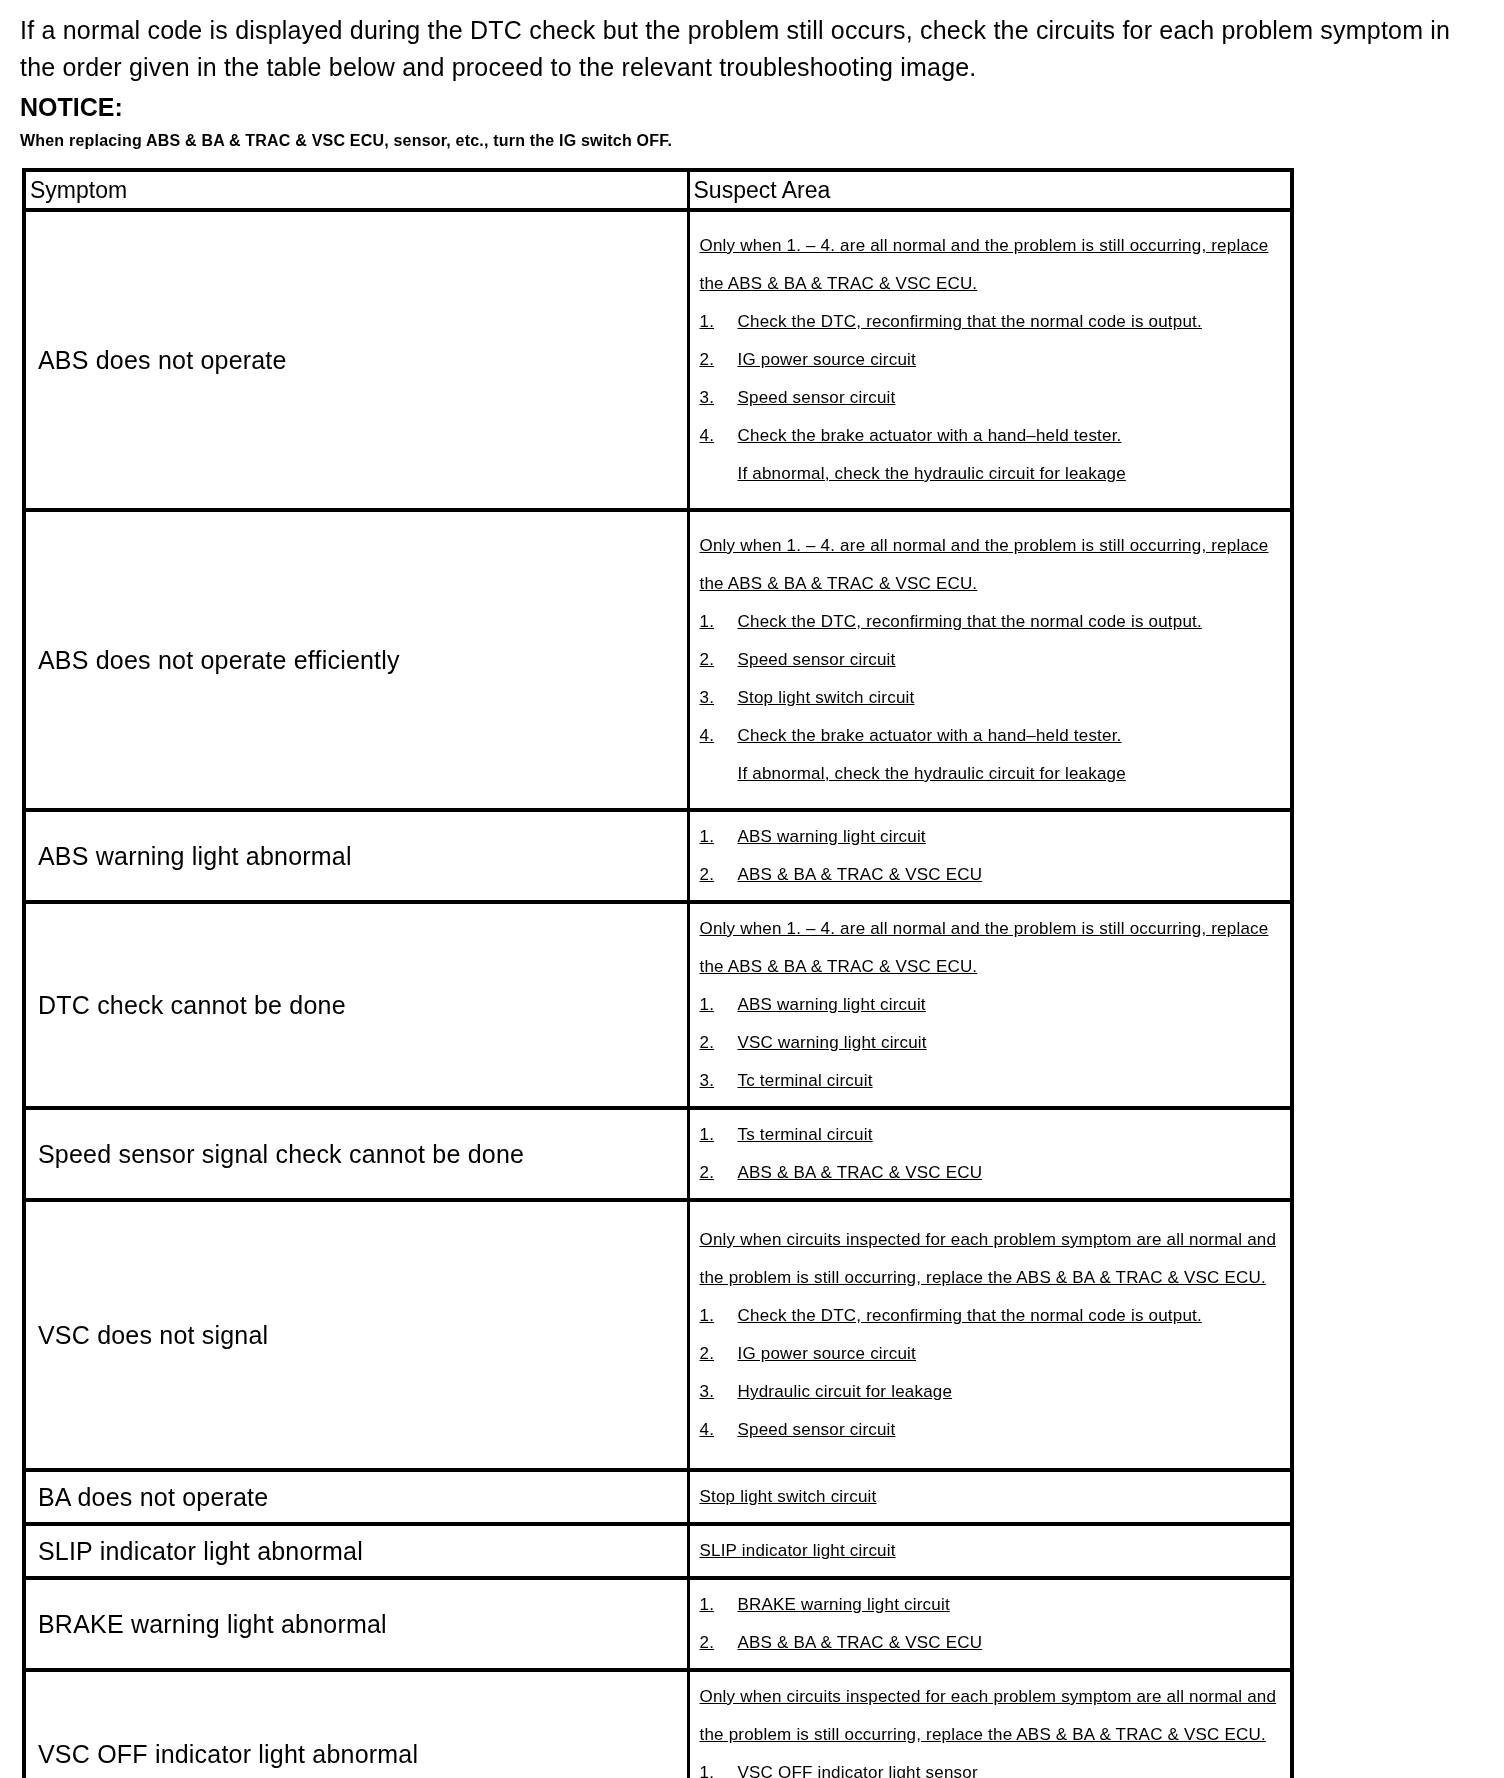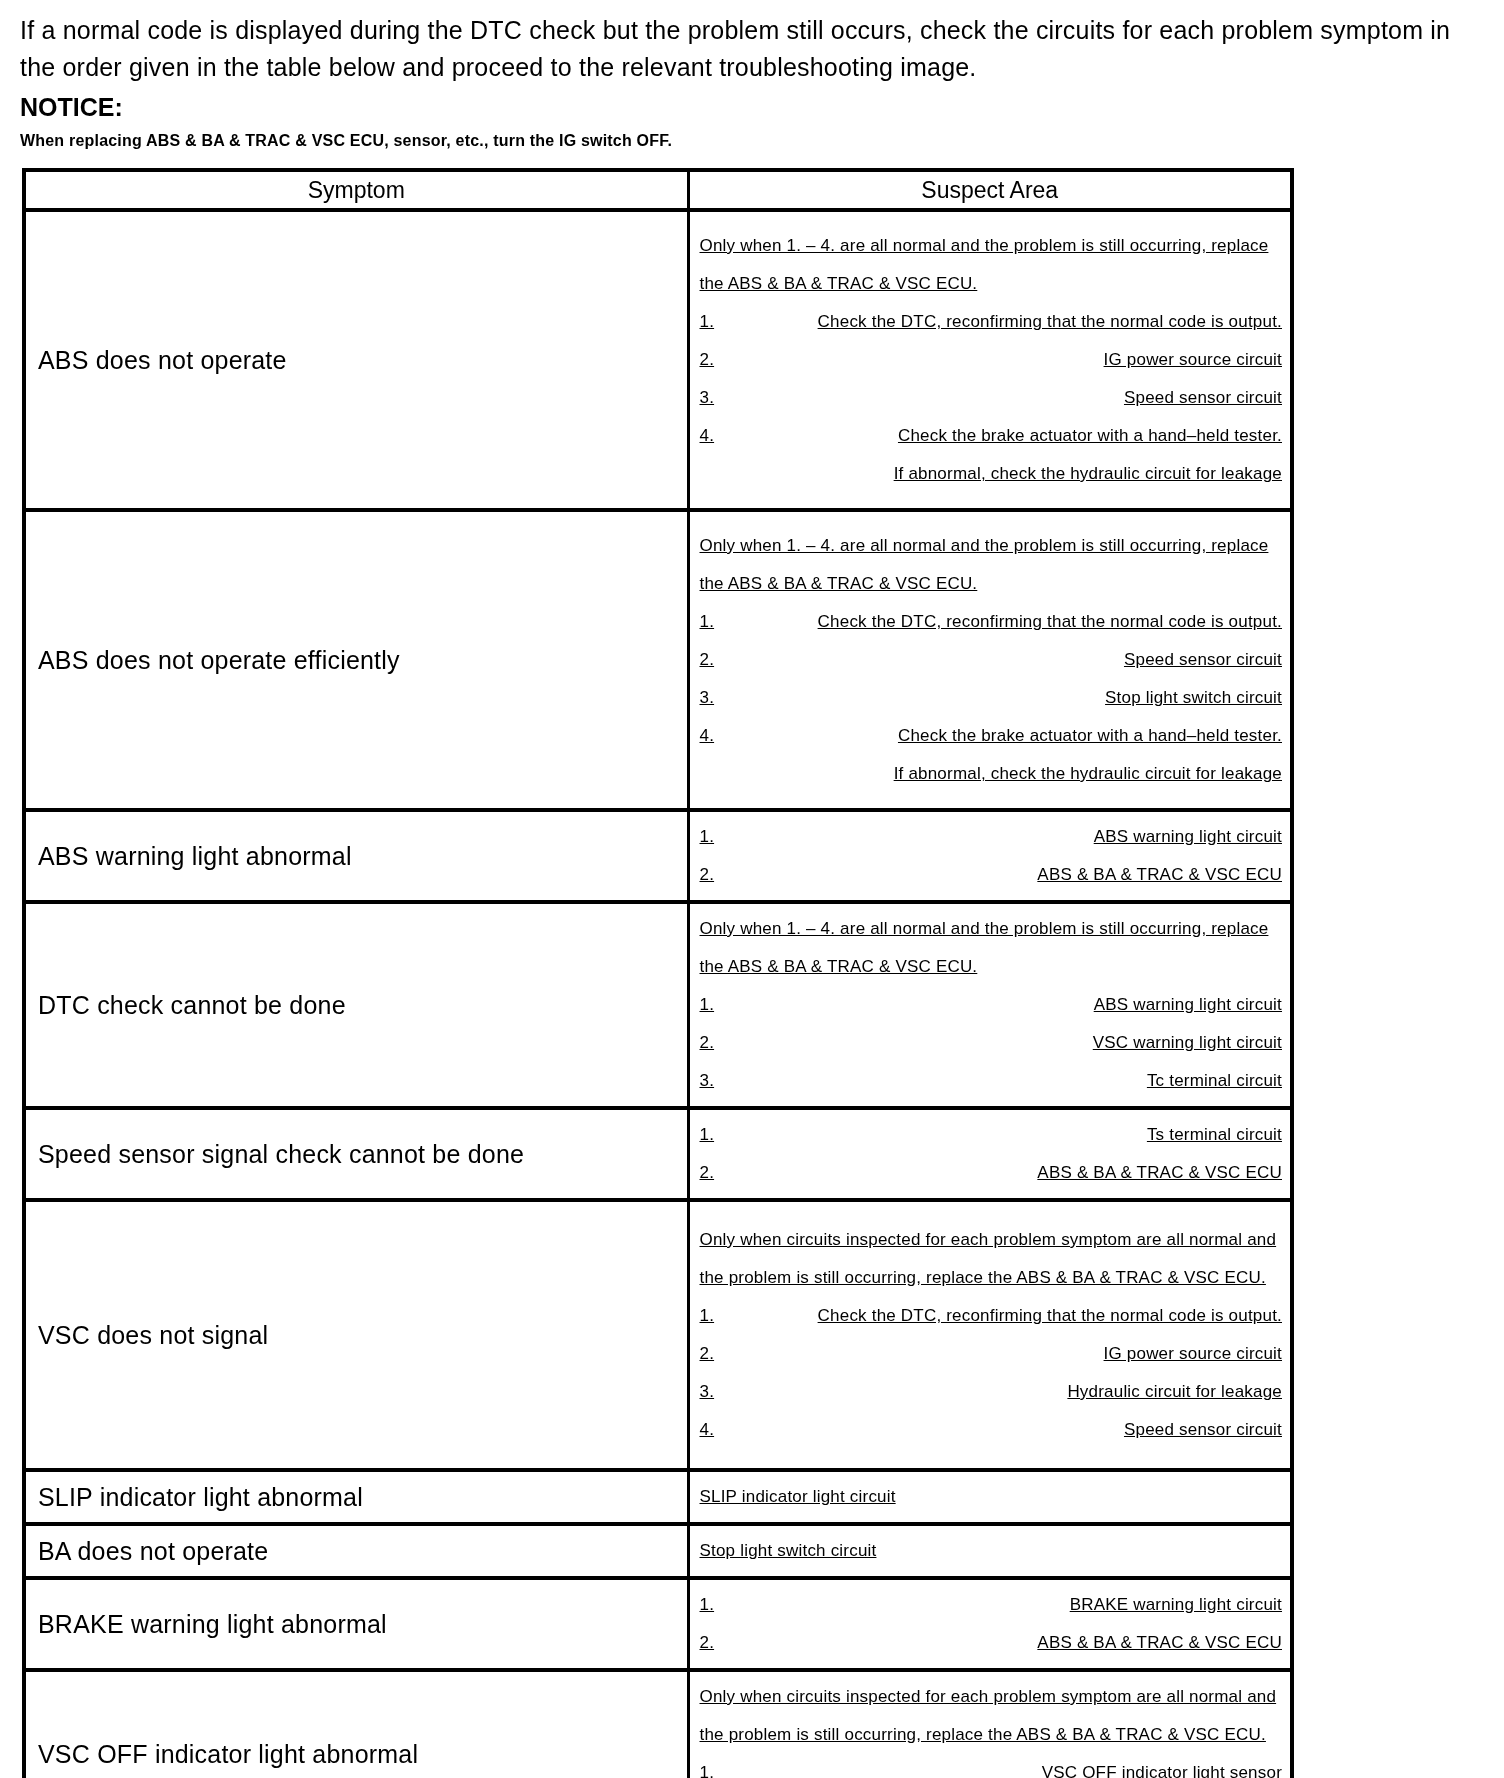--- a/index.html
+++ b/index.html
@@ -48,21 +48,21 @@
     border-top-width: 4px;
     border-bottom-width: 4px;
     box-sizing: border-box;
   }
   .symptom-table col.col-symptom { width: 664px; }
   .symptom-table col.col-suspect { width: 604px; }
   .symptom-table th {
     font-weight: normal;
     font-size: 23px;
     height: 40px;
-    text-align: center;
+    text-align: left;
     vertical-align: middle;
     padding: 2px 4px;
   }
   td.symptom-cell {
     vertical-align: middle;
     padding: 4px 10px 4px 12px;
     font-size: 25px;
     letter-spacing: 0.2px;
   }
   td.suspect-cell {
@@ -80,21 +80,20 @@
     display: flex;
     align-items: flex-start;
   }
   .item-number {
     width: 38px;
     flex: 0 0 38px;
   }
   .item-text {
     white-space: pre-line;
     flex: 1 1 auto;
-    text-align: right;
   }
 </style>
 </head>
 <body>
 
 <main class="page">
   <div class="intro-paragraph">If a normal code is displayed during the DTC check but the problem still occurs, check the circuits for each problem symptom in the order given in the table below and proceed to the relevant troubleshooting image.</div>
   <div class="notice-label">NOTICE:</div>
   <div class="notice-text">When replacing ABS &amp; BA &amp; TRAC &amp; VSC ECU, sensor, etc., turn the IG switch OFF.</div>
 
@@ -228,33 +227,33 @@
               <span class="item-number">3.</span>
               <div class="item-text">Hydraulic circuit for leakage</div>
             </div>
             <div class="suspect-item">
               <span class="item-number">4.</span>
               <div class="item-text">Speed sensor circuit</div>
             </div>
           </td>
         </tr>
         <tr>
+          <td class="symptom-cell" style="height: 40px;">
+            <div>BA does not operate</div>
+          </td>
+          <td class="suspect-cell">
+            <div class="suspect-paragraph">Stop light switch circuit</div>
+          </td>
+        </tr>
+        <tr>
           <td class="symptom-cell" style="height: 42px;">
             <div>SLIP indicator light abnormal</div>
           </td>
           <td class="suspect-cell">
             <div class="suspect-paragraph">SLIP indicator light circuit</div>
-          </td>
-        </tr>
-        <tr>
-          <td class="symptom-cell" style="height: 40px;">
-            <div>BA does not operate</div>
-          </td>
-          <td class="suspect-cell">
-            <div class="suspect-paragraph">Stop light switch circuit</div>
           </td>
         </tr>
         <tr>
           <td class="symptom-cell" style="height: 78px;">
             <div>BRAKE warning light abnormal</div>
           </td>
           <td class="suspect-cell">
             <div class="suspect-item">
               <span class="item-number">1.</span>
               <div class="item-text">BRAKE warning light circuit</div>

